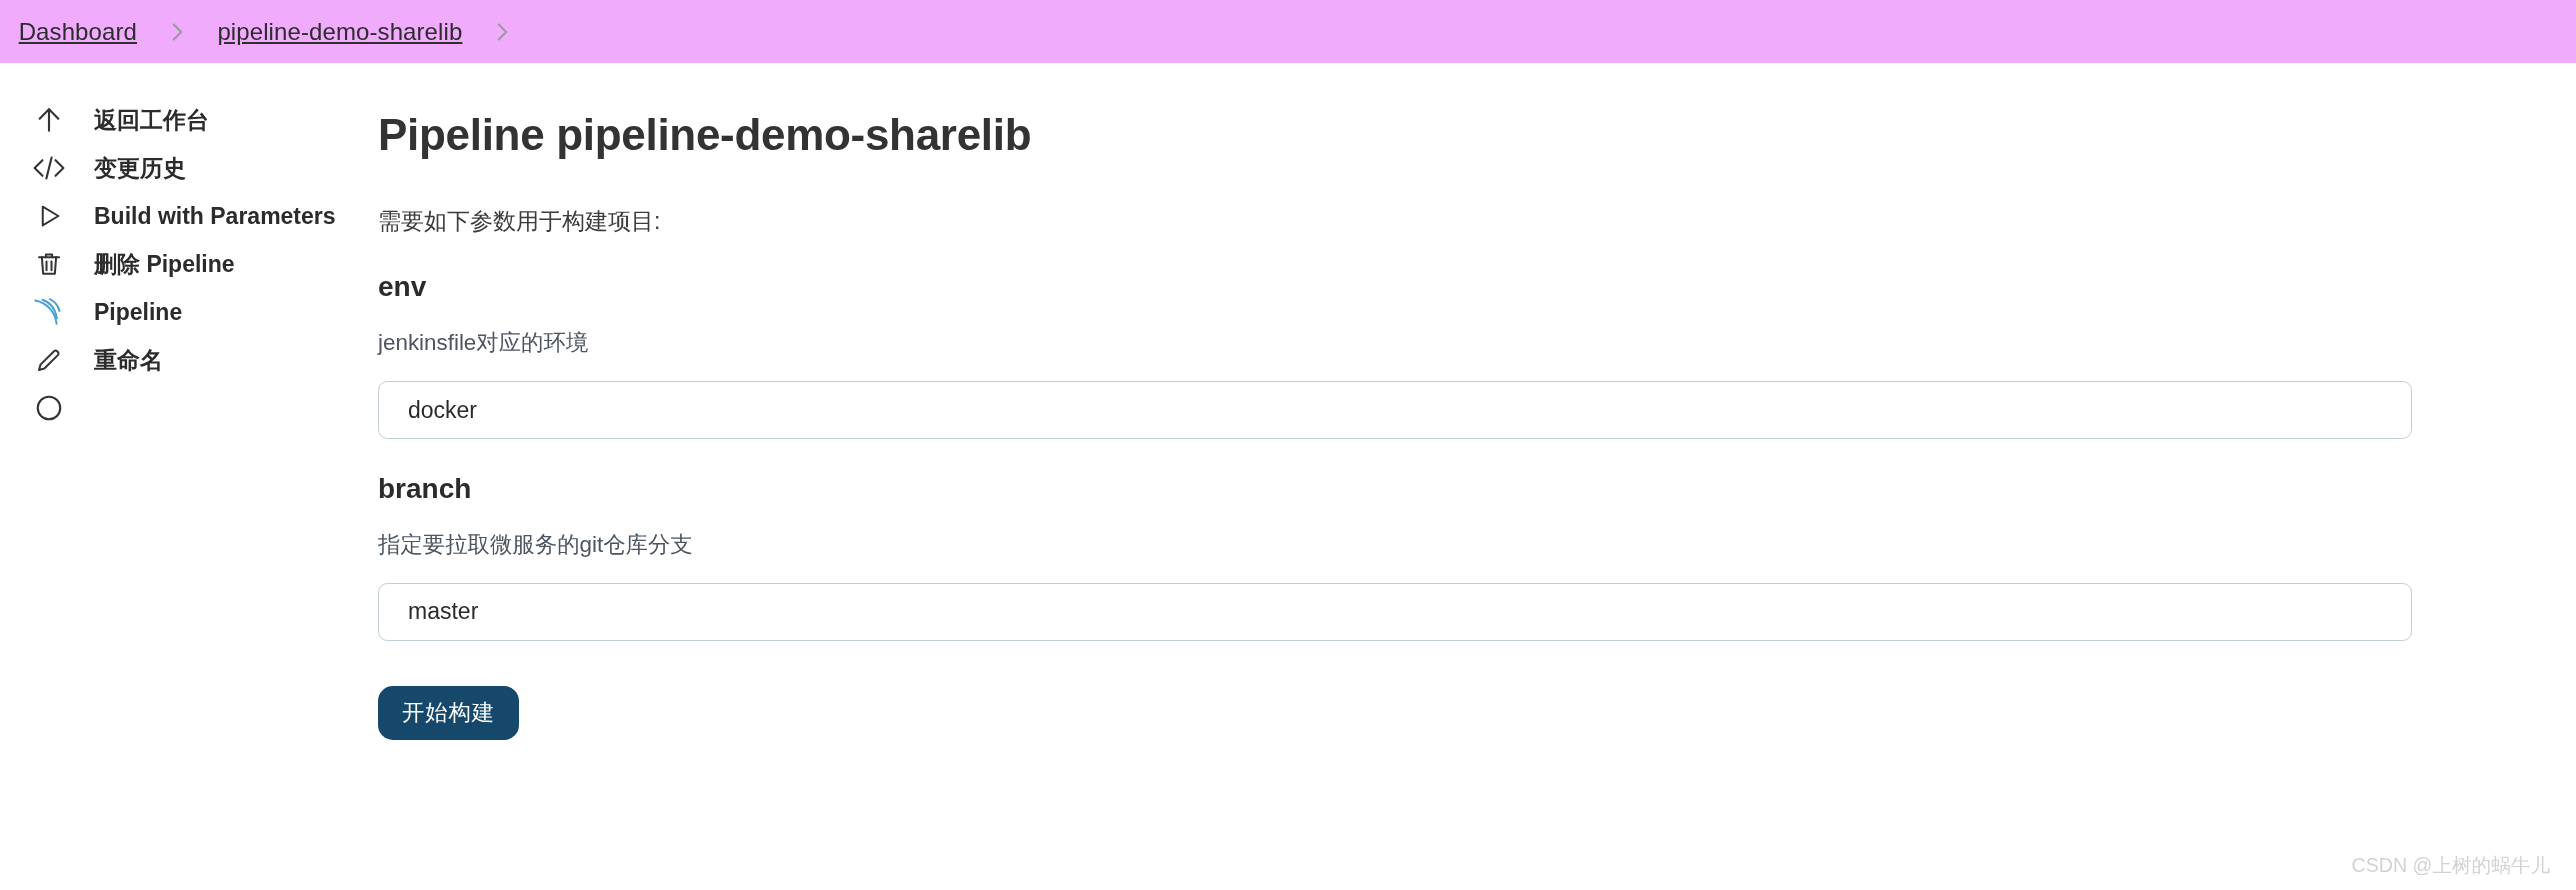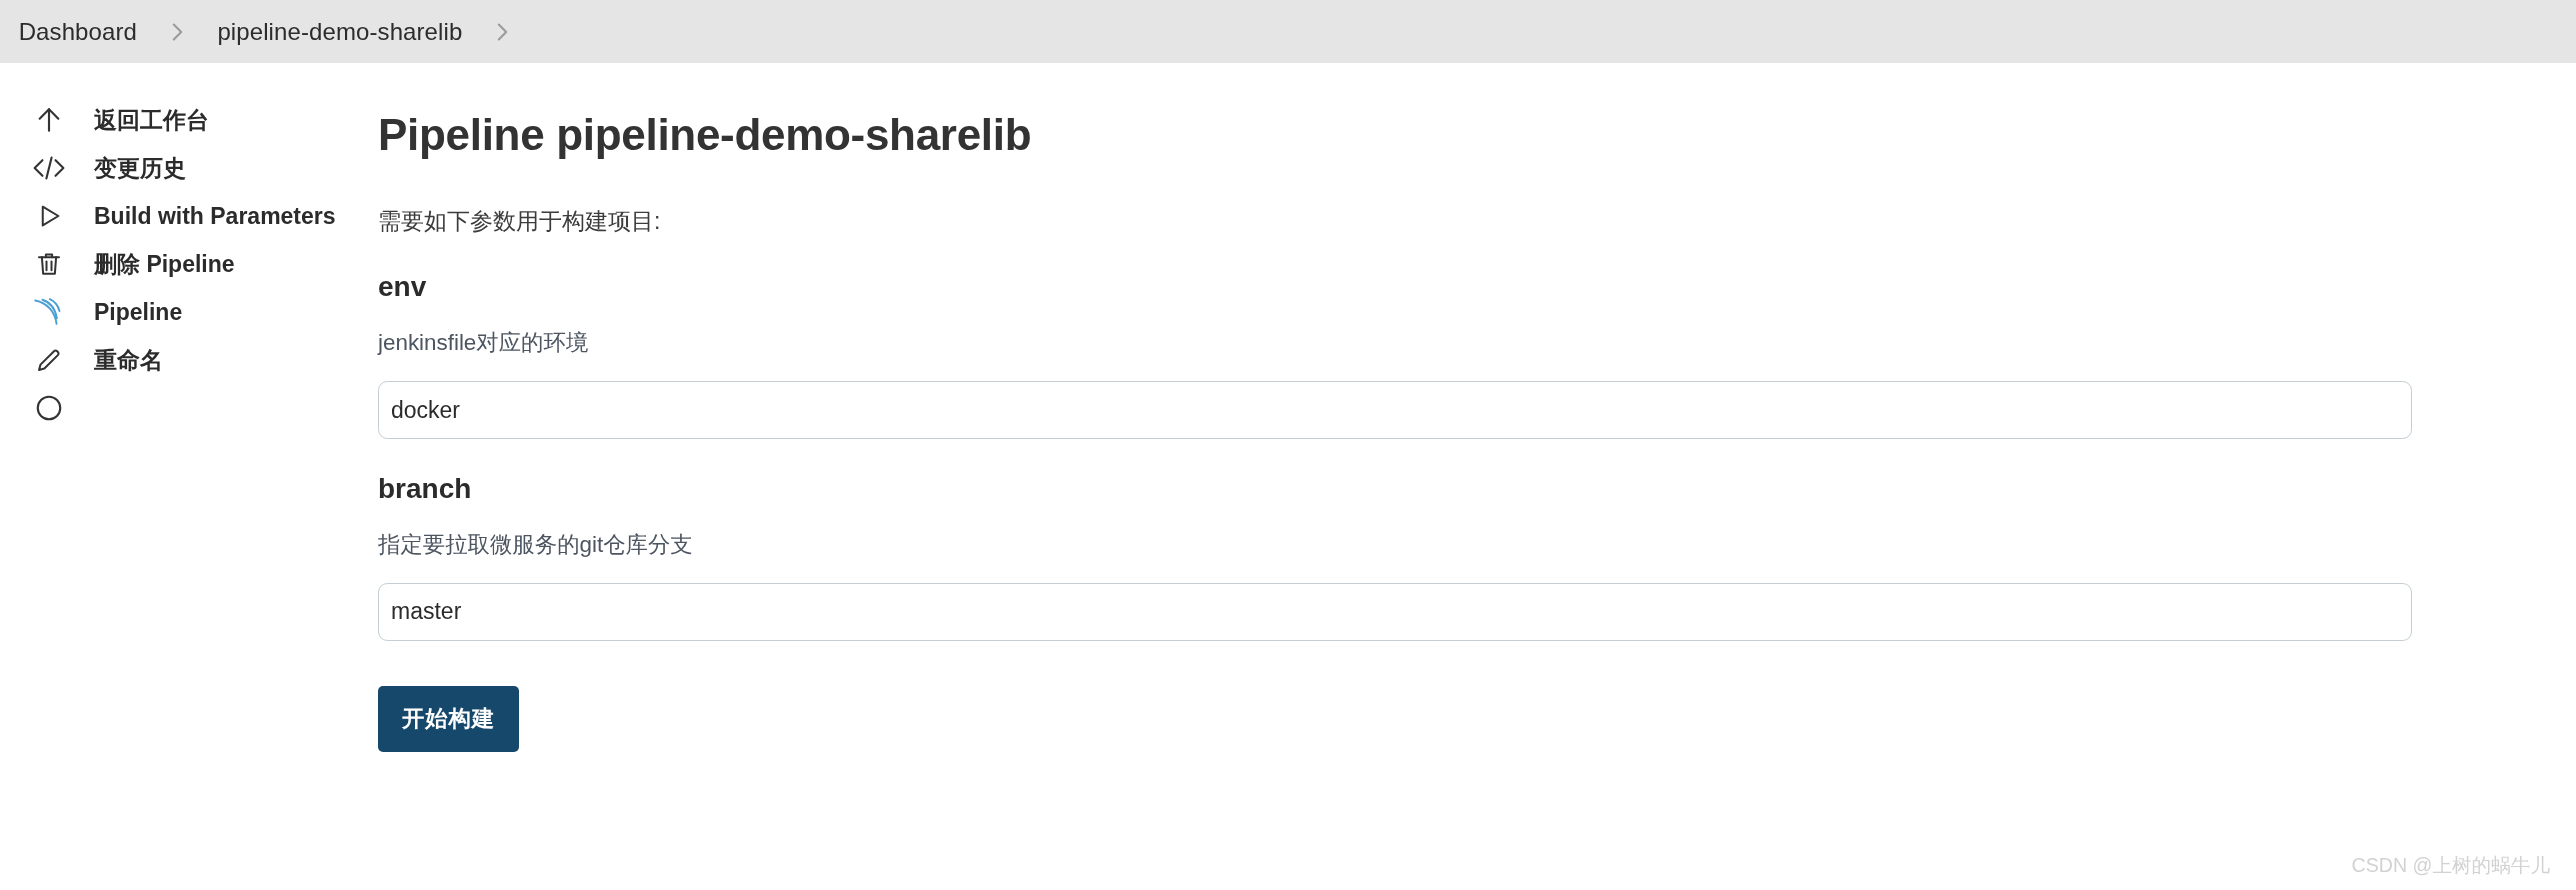--- a/index.html
+++ b/index.html
@@ -17,24 +17,25 @@
     overflow: hidden;
     position: relative;
   }
 
   
   #header-bar {
     position: absolute;
     top: 0; left: 0;
     width: 2576px;
     height: 63px;
-    background: #e5e5e5;
+    background: #f0abfc;
     display: flex;
     align-items: center;
     padding-left: 7.5px;
+    text-decoration: underline;
   }
   #breadcrumb {
     display: flex;
     align-items: center;
     height: 63px;
   }
   .crumb {
     font-size: 24px;
     color: #2c2c2c;
     padding: 0 11.2px;
@@ -137,36 +138,36 @@
     display: block;
     margin-top: 24px;
     width: 2034px;
     height: 58px;
     border: 1.9px solid #c3ced4;
     border-radius: 9.3px;
     background: #fff;
     font-family: "Liberation Sans", "DejaVu Sans", sans-serif;
     font-size: 23px;
     color: #2b2b2b;
-    padding: 0 12px;
+    padding: 0 29px;
     outline: none;
   }
   .param-input::placeholder { color: #9aa4ad; }
 
   #build-button {
     margin-top: 45px;
     background: #15486b;
     color: #ffffff;
     border: none;
-    border-radius: 5px;
+    border-radius: 15px;
     font-family: "Liberation Sans", "DejaVu Sans", sans-serif;
     font-size: 22.4px;
-    font-weight: bold;
+    font-weight: normal;
     padding: 0 24px;
-    height: 66px;
+    height: 54px;
     line-height: 54px;
     cursor: pointer;
     letter-spacing: 0.9px;
   }
 
   
   #watermark {
     position: absolute;
     right: 26px;
     bottom: 11.2px;

